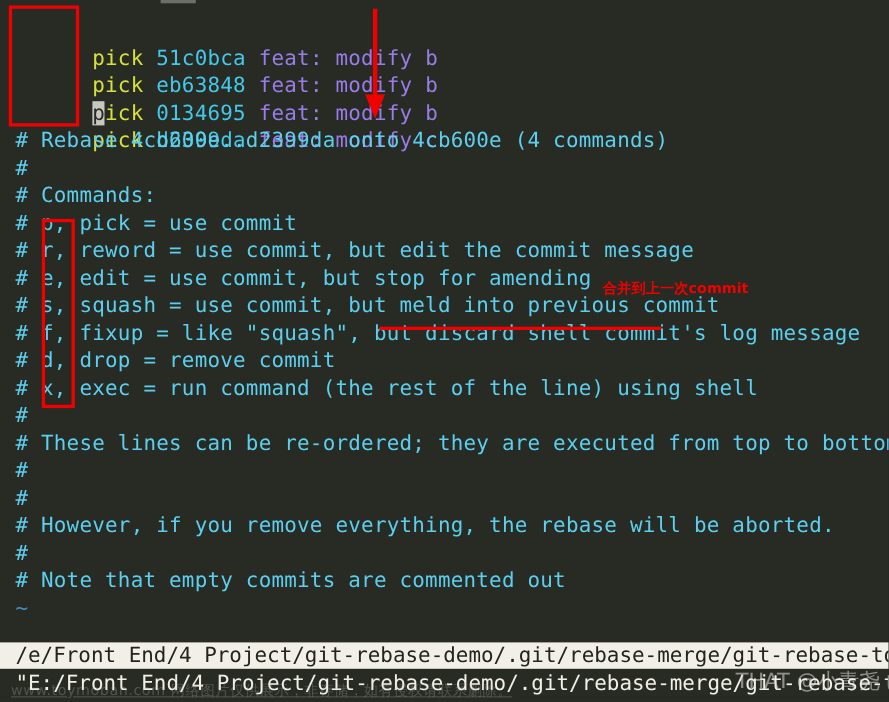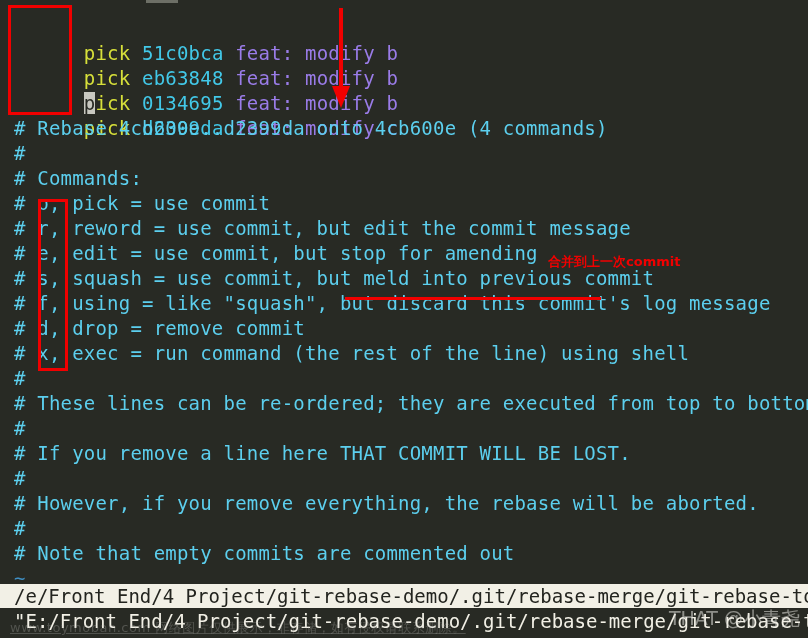--- a/index.html
+++ b/index.html
@@ -154,27 +154,26 @@
       <span class="tok-cmd">pick</span><span> </span><span class="tok-hash">d2399da</span><span> </span><span class="tok-msg">feat: modify c</span>
     </div>
 
     <div class="line tok-comment"># Rebase 4cb600e..d2399da onto 4cb600e (4 commands)</div>
     <div class="line tok-comment">#</div>
     <div class="line tok-comment"># Commands:</div>
     <div class="line tok-comment"># p, pick = use commit</div>
     <div class="line tok-comment"># r, reword = use commit, but edit the commit message</div>
     <div class="line tok-comment"># e, edit = use commit, but stop for amending</div>
     <div class="line tok-comment"># s, squash = use commit, but meld into previous commit</div>
-    <div class="line tok-comment"># f, using = like "squash", but discard this commit's log message</div>
+    <div class="line tok-comment"># f, fixup = like "squash", but discard shell commit's log message</div>
     <div class="line tok-comment"># d, drop = remove commit</div>
     <div class="line tok-comment"># x, exec = run command (the rest of the line) using shell</div>
     <div class="line tok-comment">#</div>
     <div class="line tok-comment"># These lines can be re-ordered; they are executed from top to bottom.</div>
     <div class="line tok-comment">#</div>
-    <div class="line tok-comment"># If you remove a line here THAT COMMIT WILL BE LOST.</div>
     <div class="line tok-comment">#</div>
     <div class="line tok-comment"># However, if you remove everything, the rebase will be aborted.</div>
     <div class="line tok-comment">#</div>
     <div class="line tok-comment"># Note that empty commits are commented out</div>
 
     <div class="tilde">~</div>
   </div>
 
   <div class="statusbar reverse">/e/Front End/4 Project/git-rebase-demo/.git/rebase-merge/git-rebase-todo</div>
   <div class="statusbar plain">"E:/Front End/4 Project/git-rebase-demo/.git/rebase-merge/git-rebase-todo"</div>

